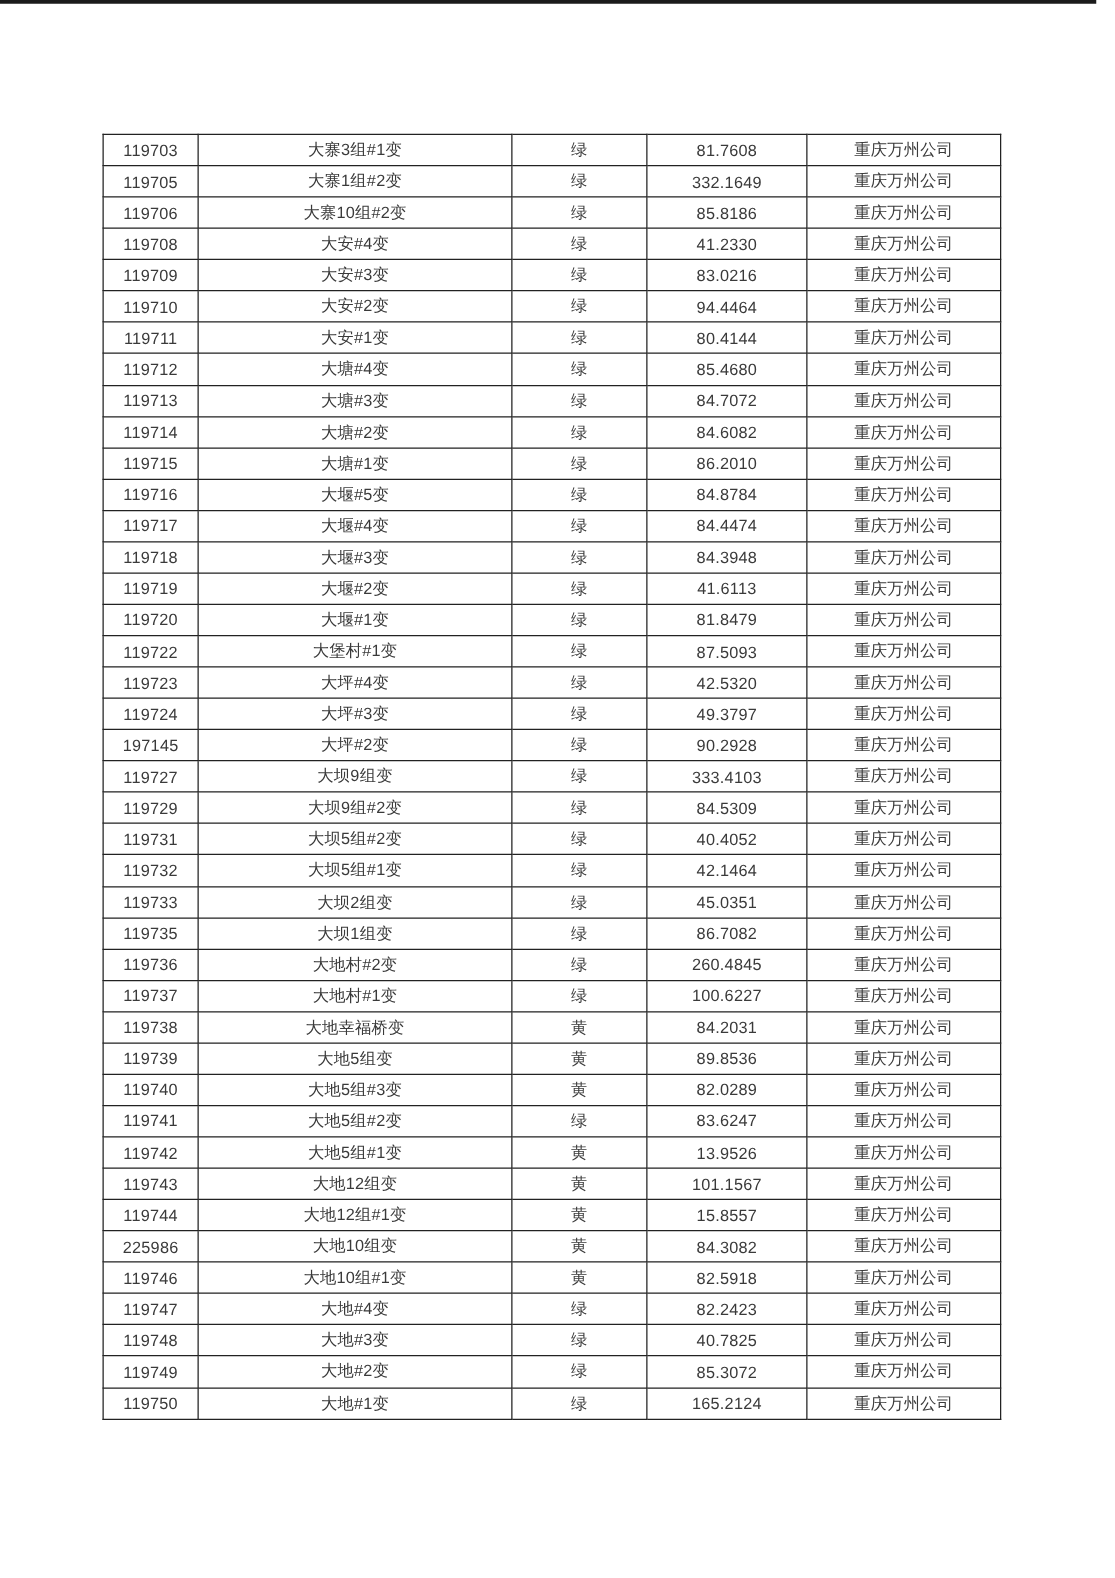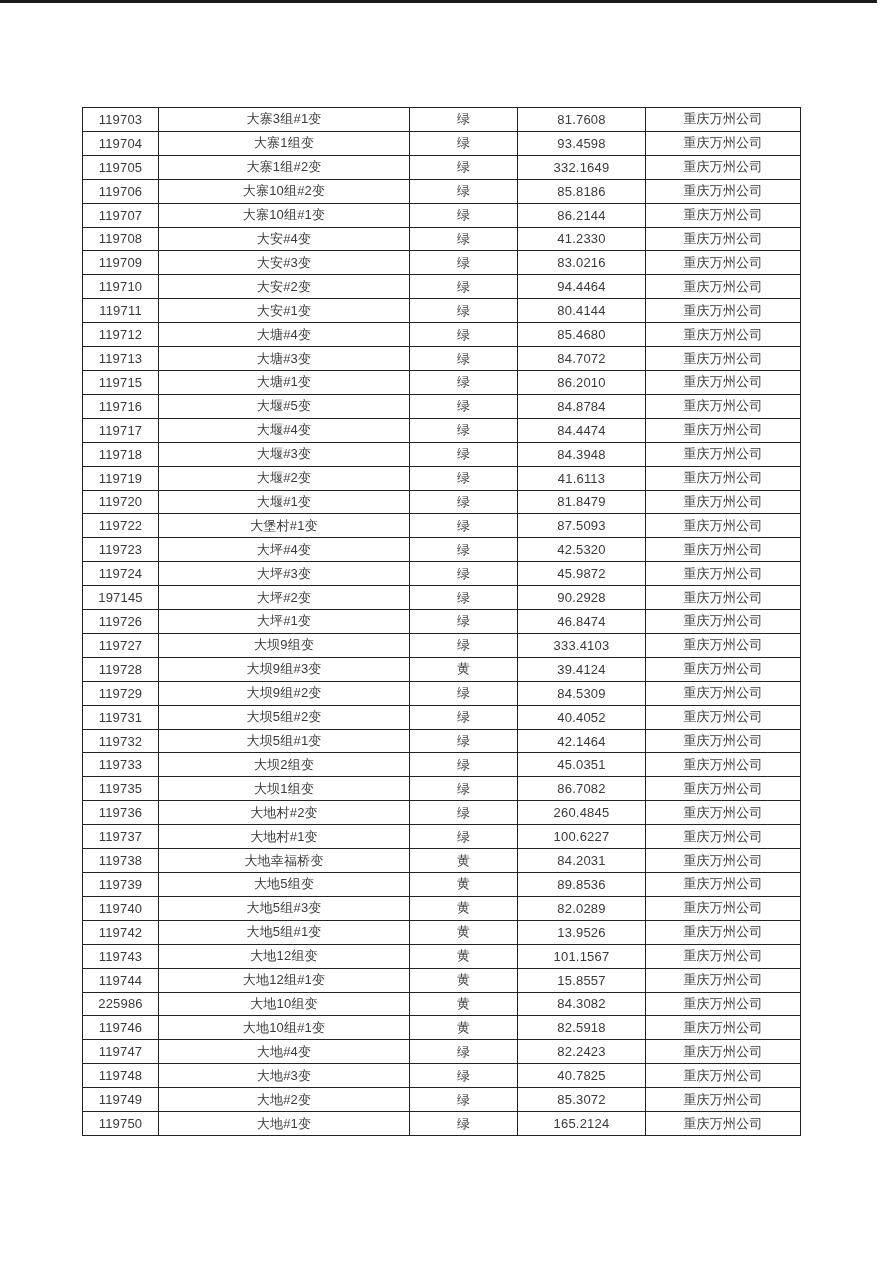--- a/index.html
+++ b/index.html
@@ -70,48 +70,34 @@
       </colgroup>
       <tbody>
           <tr>
             <td>119703</td>
             <td>大寨3组#1变</td>
             <td>绿</td>
             <td>81.7608</td>
             <td>重庆万州公司</td>
           </tr>
           <tr>
-            <td>119704</td>
-            <td>大寨1组变</td>
-            <td>绿</td>
-            <td>93.4598</td>
-            <td>重庆万州公司</td>
-          </tr>
-          <tr>
             <td>119705</td>
             <td>大寨1组#2变</td>
             <td>绿</td>
             <td>332.1649</td>
             <td>重庆万州公司</td>
           </tr>
           <tr>
             <td>119706</td>
             <td>大寨10组#2变</td>
             <td>绿</td>
             <td>85.8186</td>
             <td>重庆万州公司</td>
           </tr>
           <tr>
-            <td>119707</td>
-            <td>大寨10组#1变</td>
-            <td>绿</td>
-            <td>86.2144</td>
-            <td>重庆万州公司</td>
-          </tr>
-          <tr>
             <td>119708</td>
             <td>大安#4变</td>
             <td>绿</td>
             <td>41.2330</td>
             <td>重庆万州公司</td>
           </tr>
           <tr>
             <td>119709</td>
             <td>大安#3变</td>
             <td>绿</td>
@@ -140,20 +126,27 @@
             <td>重庆万州公司</td>
           </tr>
           <tr>
             <td>119713</td>
             <td>大塘#3变</td>
             <td>绿</td>
             <td>84.7072</td>
             <td>重庆万州公司</td>
           </tr>
           <tr>
+            <td>119714</td>
+            <td>大塘#2变</td>
+            <td>绿</td>
+            <td>84.6082</td>
+            <td>重庆万州公司</td>
+          </tr>
+          <tr>
             <td>119715</td>
             <td>大塘#1变</td>
             <td>绿</td>
             <td>86.2010</td>
             <td>重庆万州公司</td>
           </tr>
           <tr>
             <td>119716</td>
             <td>大堰#5变</td>
             <td>绿</td>
@@ -199,52 +192,38 @@
             <td>119723</td>
             <td>大坪#4变</td>
             <td>绿</td>
             <td>42.5320</td>
             <td>重庆万州公司</td>
           </tr>
           <tr>
             <td>119724</td>
             <td>大坪#3变</td>
             <td>绿</td>
-            <td>45.9872</td>
+            <td>49.3797</td>
             <td>重庆万州公司</td>
           </tr>
           <tr>
             <td>197145</td>
             <td>大坪#2变</td>
             <td>绿</td>
             <td>90.2928</td>
             <td>重庆万州公司</td>
           </tr>
           <tr>
-            <td>119726</td>
-            <td>大坪#1变</td>
-            <td>绿</td>
-            <td>46.8474</td>
-            <td>重庆万州公司</td>
-          </tr>
-          <tr>
             <td>119727</td>
             <td>大坝9组变</td>
             <td>绿</td>
             <td>333.4103</td>
             <td>重庆万州公司</td>
           </tr>
           <tr>
-            <td>119728</td>
-            <td>大坝9组#3变</td>
-            <td>黄</td>
-            <td>39.4124</td>
-            <td>重庆万州公司</td>
-          </tr>
-          <tr>
             <td>119729</td>
             <td>大坝9组#2变</td>
             <td>绿</td>
             <td>84.5309</td>
             <td>重庆万州公司</td>
           </tr>
           <tr>
             <td>119731</td>
             <td>大坝5组#2变</td>
             <td>绿</td>
@@ -298,20 +277,27 @@
             <td>大地5组变</td>
             <td>黄</td>
             <td>89.8536</td>
             <td>重庆万州公司</td>
           </tr>
           <tr>
             <td>119740</td>
             <td>大地5组#3变</td>
             <td>黄</td>
             <td>82.0289</td>
+            <td>重庆万州公司</td>
+          </tr>
+          <tr>
+            <td>119741</td>
+            <td>大地5组#2变</td>
+            <td>绿</td>
+            <td>83.6247</td>
             <td>重庆万州公司</td>
           </tr>
           <tr>
             <td>119742</td>
             <td>大地5组#1变</td>
             <td>黄</td>
             <td>13.9526</td>
             <td>重庆万州公司</td>
           </tr>
           <tr>

